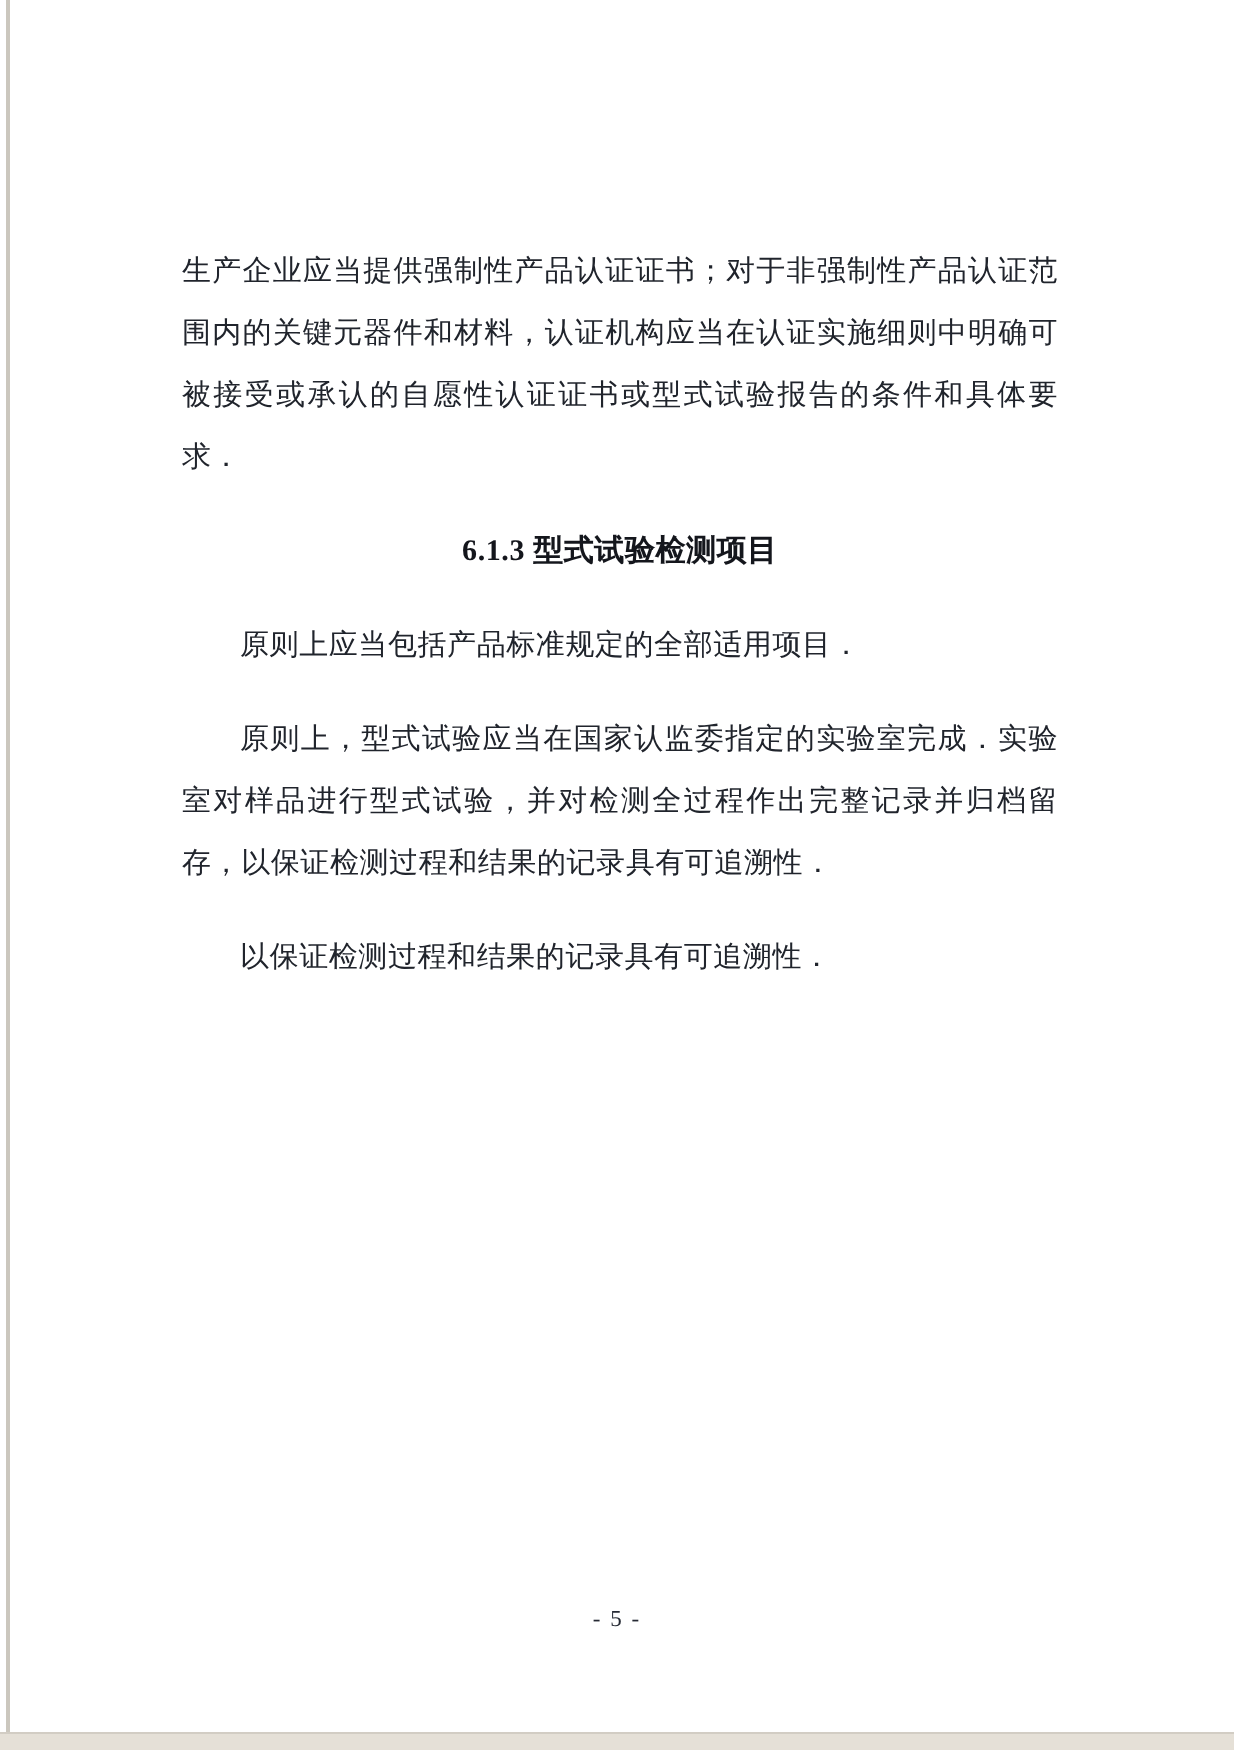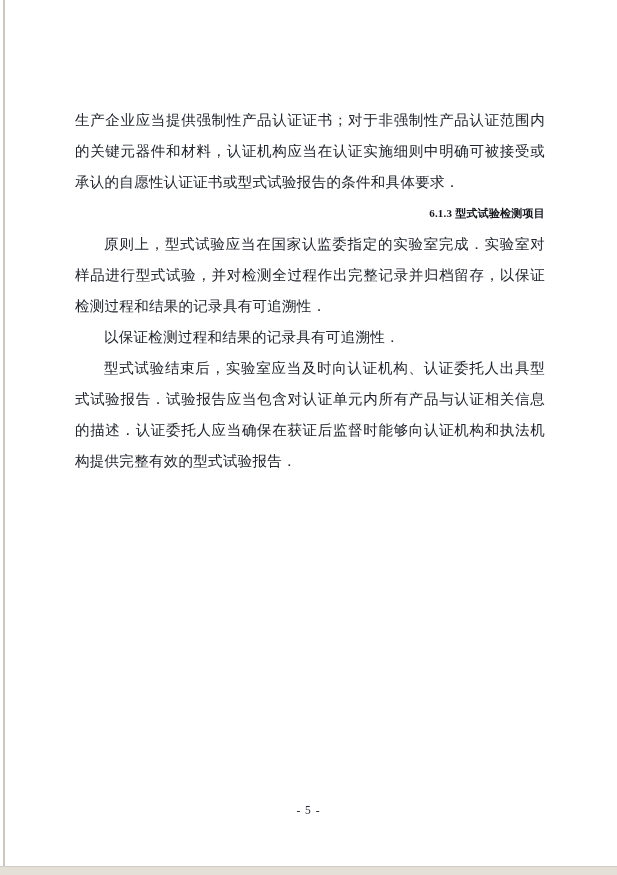--- a/index.html
+++ b/index.html
@@ -41,36 +41,36 @@
     position: absolute;
     left: 75px;
     top: 105px;
     width: 470px;
     color: #20242c;
     font-size: 14.5px;
     line-height: 31px;
     letter-spacing: 0.02em;
   }
   .content p {
-    margin: 0;
+    margin: 16px;
     text-align: justify;
     text-justify: inter-character;
     text-align-last: left;
     word-break: break-all;
   }
   .content p.indent {
     text-indent: 2em;
   }
   .content h3 {
     margin: 0;
-    font-size: 11px;
+    font-size: 15px;
     line-height: 31px;
     font-weight: bold;
     color: #14161c;
-    text-align: right;
+    text-align: center;
     letter-spacing: 0.02em;
   }
   .footer {
     position: absolute;
     top: 802px;
     left: 0;
     width: 617px;
     text-align: center;
     font-size: 11.5px;
     line-height: 16px;
@@ -83,28 +83,28 @@
 
 <div class="page">
 
   <div class="page-edge-left"></div>
 
   <div class="content">
     <p>生产企业应当提供强制性产品认证证书；对于非强制性产品认证范围内的关键元器件和材料，认证机构应当在认证实施细则中明确可被接受或承认的自愿性认证证书或型式试验报告的条件和具体要求．</p>
 
     <h3>6.1.3 型式试验检测项目</h3>
 
+    <p class="indent">原则上应当包括产品标准规定的全部适用项目．</p>
 
 
     <p class="indent">原则上，型式试验应当在国家认监委指定的实验室完成．实验室对样品进行型式试验，并对检测全过程作出完整记录并归档留存，以保证检测过程和结果的记录具有可追溯性．</p>
 
 
 
     <p class="indent">以保证检测过程和结果的记录具有可追溯性．</p>
 
-    <p class="indent">型式试验结束后，实验室应当及时向认证机构、认证委托人出具型式试验报告．试验报告应当包含对认证单元内所有产品与认证相关信息的描述．认证委托人应当确保在获证后监督时能够向认证机构和执法机构提供完整有效的型式试验报告．</p>
   </div>
 
   <div class="footer">- 5 -</div>
 
   <div class="bottom-strip"></div>
 
 </div>
 
 </body></html>

